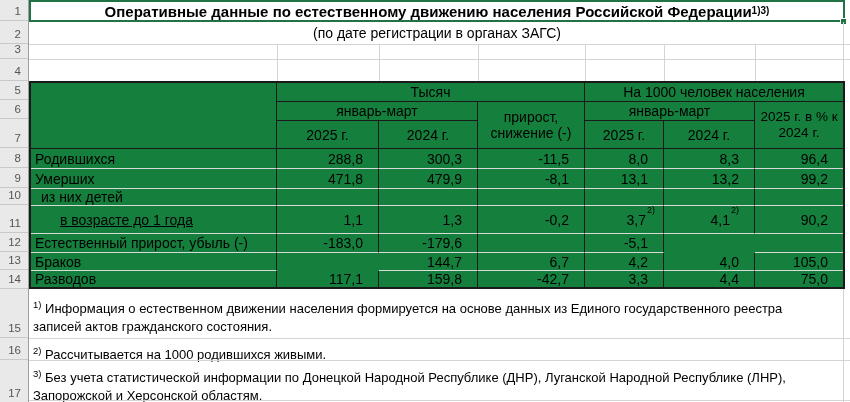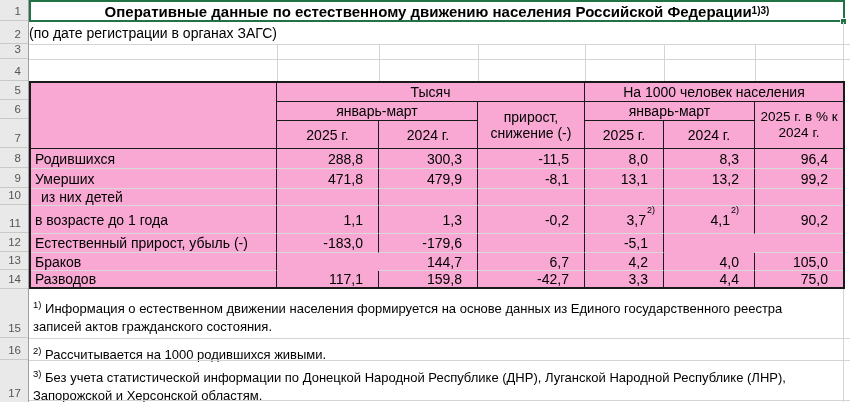--- a/index.html
+++ b/index.html
@@ -14,38 +14,38 @@
            font-size:11.5px; display:flex; align-items:flex-end; justify-content:flex-end;
            padding:0 7px 3px 0; }
 
   
   #title-cell { position:absolute; left:29px; top:0; width:816px; height:22px;
                 border:2px solid #217346; display:flex; align-items:center; justify-content:center;
                 font-weight:bold; font-size:15px; white-space:nowrap; }
   #fill-handle { position:absolute; left:840px; top:18px; width:7px; height:7px;
                  background:#217346; border:1px solid #fff; }
   #subtitle-cell { position:absolute; left:29px; top:22px; width:816px; height:22px;
-                   display:flex; align-items:center; font-size:14px; }
+                   display:flex; align-items:center; justify-content:center; font-size:14px; }
 
   
   .hgrid { position:absolute; height:1px; background:#d4d4d4; }
   .vgrid { position:absolute; width:1px; background:#d4d4d4; }
 
   
   #table { position:absolute; left:29px; top:81px; width:816px; height:208px;
            border:2px solid #1a1a1a; display:grid;
            grid-template-columns:246px 102px 99px 107px 79px 91px 88px;
            grid-template-rows:19px 19px 28px 20px 20px 17px 28px 19px 18px 16px;
-           background:#f9a8d4; font-size:14px; }
+           background:#15803d; font-size:14px; }
   .c  { display:flex; align-items:center; overflow:hidden; }
   .hc { justify-content:center; text-align:center; line-height:16px; }
   .num { justify-content:flex-end; padding-right:15px; white-space:nowrap; }
   .lbl { padding-left:4px; white-space:nowrap; }
   .ind1 { padding-left:10px; }
-  .ind2 { padding-left:4px; }
+  .ind2 { padding-left:29px;text-decoration:underline; }
   .br { border-right:1px solid #1a1a1a; }
   .bb { border-bottom:1px solid #1a1a1a; }
   .gb { border-bottom:1px solid #d9d9d9; }
   .small { font-size:13.5px; }
   sup.cs { font-size:9px; line-height:0; margin-left:1px; align-self:flex-start; padding-top:4px; }
   #title-cell sup { font-size:10px; line-height:0; }
 
   
   .fn { position:absolute; left:33px; font-size:13px; line-height:18px; }
   .fn sup { font-size:9.5px; }

